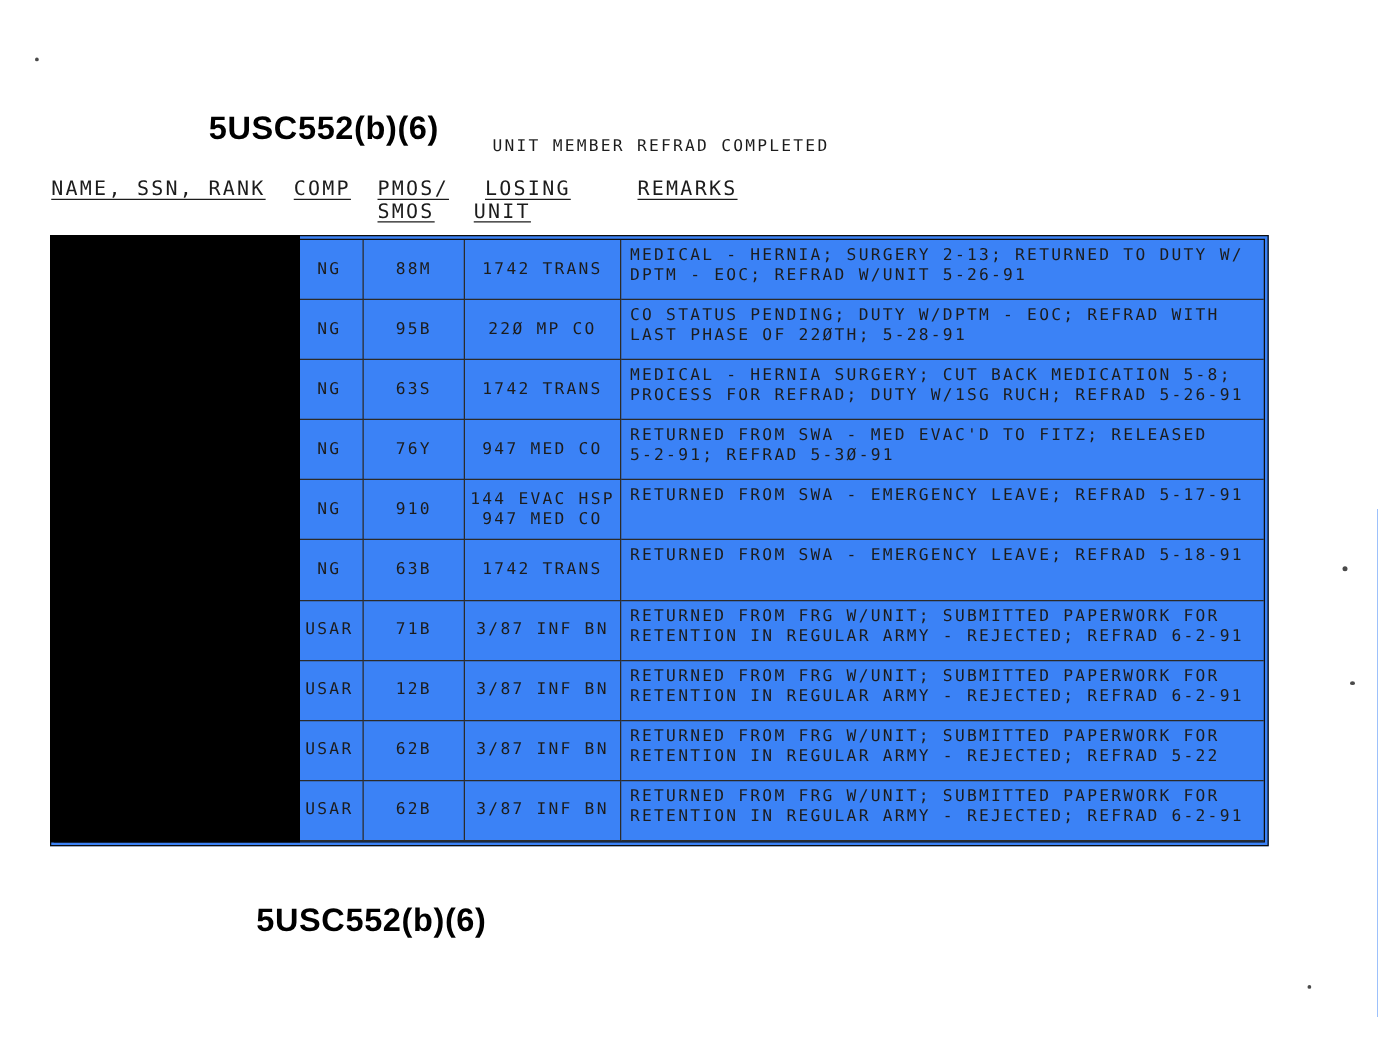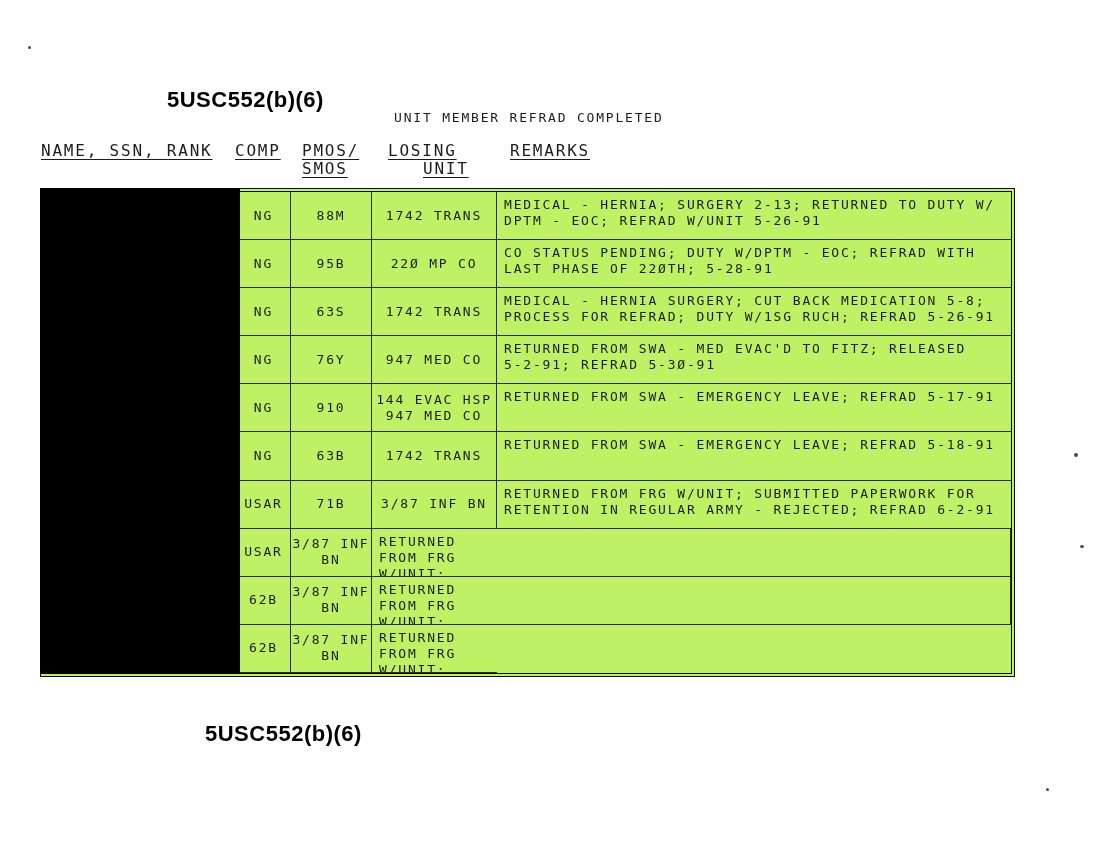--- a/index.html
+++ b/index.html
@@ -10,21 +10,21 @@
     font-family: "DejaVu Sans Mono", monospace;
     color: #1c1c1c;
     overflow: hidden;
   }
 
   
   .stamp {
     position: absolute;
     font-family: "Liberation Sans", sans-serif;
     font-weight: 700;
-    font-size: 22px;
+    font-size: 26px;
     letter-spacing: 0.5px;
     color: #000;
   }
   .stamp-top { left: 167px; top: 87px; }
   .stamp-bottom { left: 205px; top: 721px; }
 
   
   .doc-title {
     position: absolute;
     left: 394px; top: 110px;
@@ -41,30 +41,30 @@
     white-space: nowrap;
     text-decoration: underline;
     text-underline-offset: 3px;
     text-decoration-thickness: 1px;
   }
   .h-name    { left: 41px;  top: 141px; }
   .h-comp    { left: 235px; top: 141px; }
   .h-pmos1   { left: 302px; top: 141px; text-align: right; }
   .h-pmos2   { left: 302px; top: 159px; }
   .h-losing1 { left: 388px; top: 141px; }
-  .h-losing2 { left: 423px; top: 159px; text-align: right; }
+  .h-losing2 { left: 379px; top: 159px; text-align: right; }
   .h-remarks { left: 510px; top: 141px; }
 
   
   .doc-table {
     position: absolute;
     left: 40px; top: 188px;
     width: 975px; height: 489px;
     border: 4px double #0d0d0d;
-    background: #bef264;
+    background: #3b82f6;
   }
   .grid {
     display: grid;
     width: 100%; height: 100%;
     grid-template-columns: 193px 54px 81px 125px 1fr;
     grid-template-rows: repeat(10, 1fr);
   }
   .cell {
     border-right: 1px solid #2b2b2b;
     border-bottom: 1px solid #2b2b2b;
@@ -169,20 +169,21 @@
 
     <div class="cell c-center row-7"></div>
     <div class="cell c-center row-7">USAR</div>
     <div class="cell c-center row-7">71B</div>
     <div class="cell c-center row-7">3/87 INF BN</div>
     <div class="cell c-remarks last-col row-7">RETURNED FROM FRG W/UNIT; SUBMITTED PAPERWORK FOR
 RETENTION IN REGULAR ARMY - REJECTED; REFRAD 6-2-91</div>
 
     <div class="cell c-center row-8"></div>
     <div class="cell c-center row-8">USAR</div>
+    <div class="cell c-center row-8">12B</div>
     <div class="cell c-center row-8">3/87 INF BN</div>
     <div class="cell c-remarks last-col row-8">RETURNED FROM FRG W/UNIT; SUBMITTED PAPERWORK FOR
 RETENTION IN REGULAR ARMY - REJECTED; REFRAD 6-2-91</div>
 
     <div class="cell c-center row-9"></div>
     <div class="cell c-center row-9">USAR</div>
     <div class="cell c-center row-9">62B</div>
     <div class="cell c-center row-9">3/87 INF BN</div>
     <div class="cell c-remarks last-col row-9">RETURNED FROM FRG W/UNIT; SUBMITTED PAPERWORK FOR
 RETENTION IN REGULAR ARMY - REJECTED; REFRAD 5-22</div>

